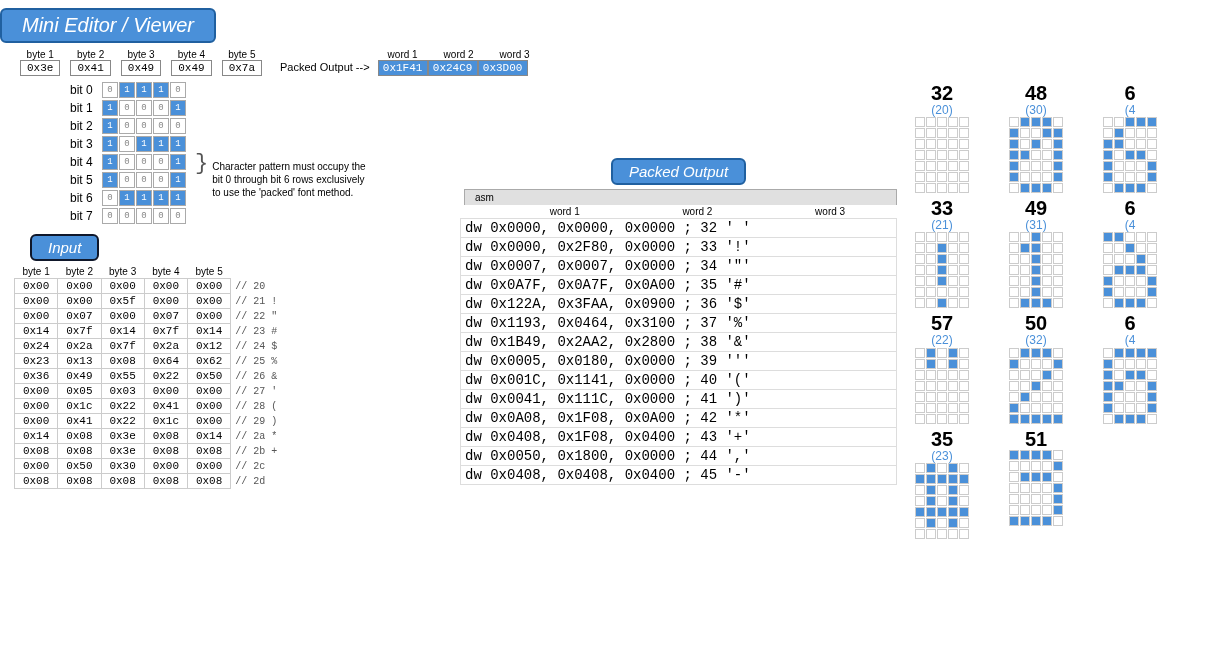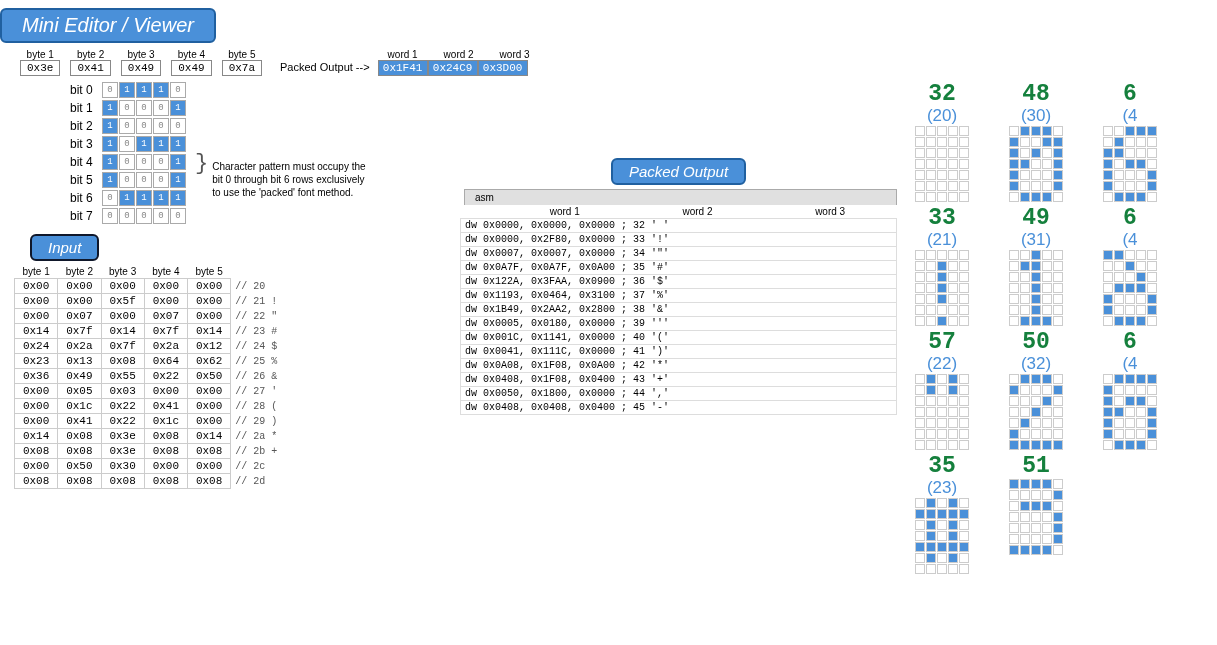--- a/index.html
+++ b/index.html
@@ -231,21 +231,21 @@
       font-family: Arial, sans-serif;
       font-weight: normal;
       font-size: 10px;
       padding: 1px 8px;
       text-align: center;
     }
     .output-table td {
       border: 1px solid #ddd;
       padding: 1px 4px;
       text-align: left;
-      font-size: 10px;
+      font-size: 14px;
     }
 
     
     .char-viewer {
       width: 310px;
       flex-shrink: 0;
       display: flex;
       flex-direction: column;
       padding: 4px 0;
       overflow: hidden;
@@ -258,28 +258,28 @@
     }
 
     .char-item {
       display: flex;
       flex-direction: column;
       align-items: center;
       width: 90px;
     }
 
     .char-number {
-      font-size: 23px;
+      font-size: 20px;
       font-weight: bold;
-      font-family: Liberation Mono, monospace;
-      color: #15803d;
+      font-family: Liberation Sans, sans-serif;
+      color: #000000;
       line-height: 1.1;
     }
     .char-number-small {
-      font-size: 17px;
+      font-size: 12px;
       font-family: Arial, sans-serif;
       color: #4a90d9;
       line-height: 1.1;
     }
 
     .char-bitmap {
       display: grid;
       grid-template-columns: repeat(5, 10px);
       gap: 1px;
     }

